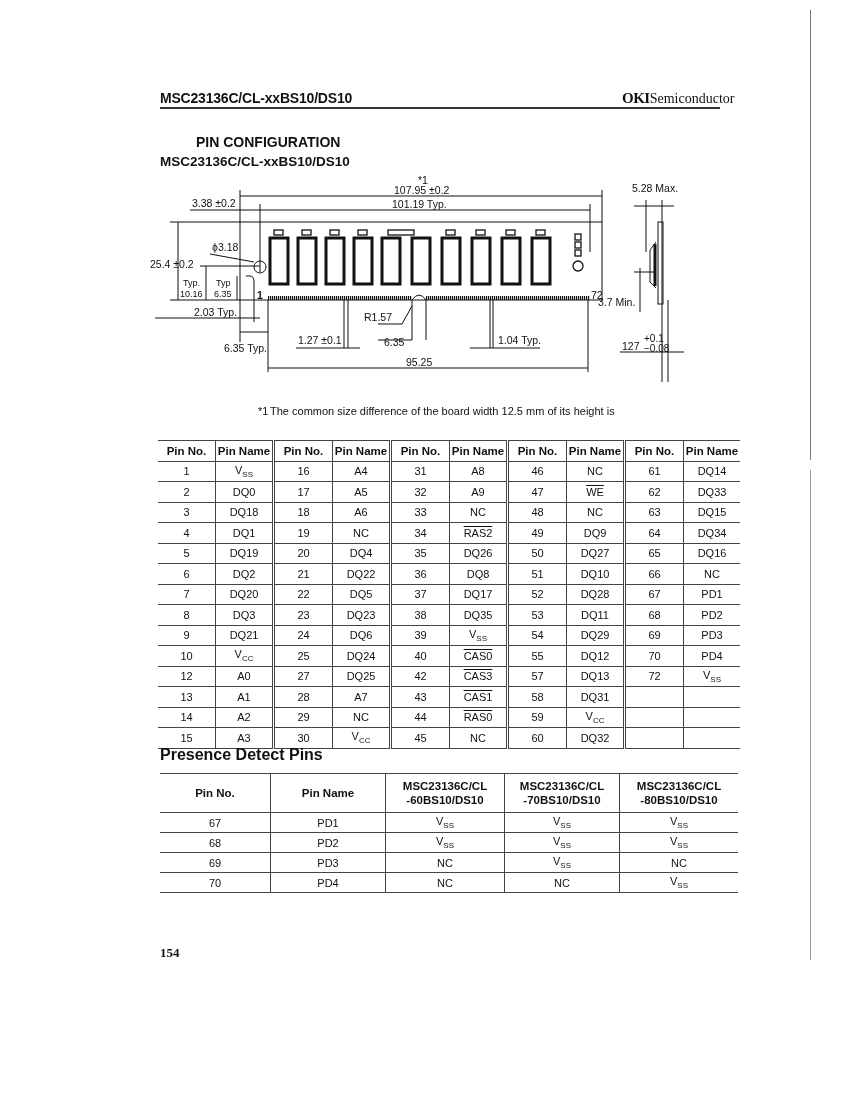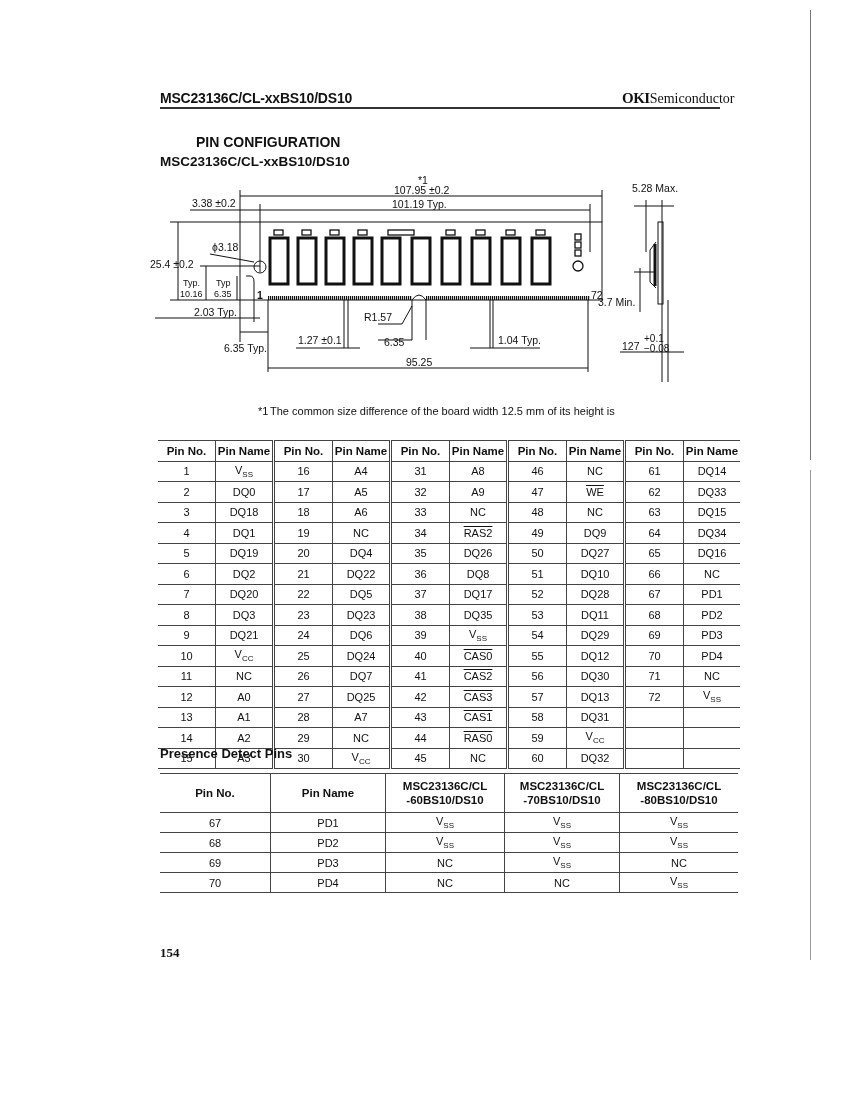--- a/index.html
+++ b/index.html
@@ -17,21 +17,21 @@
   .footnote .mark { display:inline-block; width: 12px; }
   .footnote .line2 { padding-left: 16px; }
   table.pins { position: absolute; left: 158px; top: 440px; border-collapse: collapse; font-size: 11px; }
   table.pins th, table.pins td { height: 19.5px; padding: 0; text-align: center; border-bottom: 1px solid #444; }
   table.pins th { font-weight: bold; font-size: 11.5px; border-top: 1px solid #444; }
   table.pins td.no { width: 57px; }
   table.pins td.nm { width: 56px; border-left: 1px solid #444; }
   table.pins th.no { width: 57px; }
   table.pins th.nm { width: 56px; border-left: 1px solid #444; }
   table.pins .grp { border-left: 3px double #444; }
-  .pd-title { left: 160px; top: 746px; font-weight: bold; font-size: 13px; }
+  .pd-title { left: 160px; top: 746px; font-weight: bold; font-size: 16px; }
   table.pd { position: absolute; left: 160px; top: 773px; border-collapse: collapse; font-size: 11px; }
   table.pd th { font-weight: bold; font-size: 11.5px; height: 36px; border-top: 1px solid #444; border-bottom: 1px solid #444; line-height: 14px; }
   table.pd td { height: 19px; text-align: center; border-bottom: 1px solid #444; padding: 0; }
   table.pd .c1 { width: 108px; }
   table.pd .c2 { width: 112px; border-left: 1px solid #444; }
   table.pd .c3 { width: 116px; border-left: 1px solid #444; }
   table.pd .c4 { width: 112px; border-left: 1px solid #444; }
   table.pd .c5 { width: 116px; border-left: 1px solid #444; }
   .page-no { left: 160px; top: 945px; font-family: "Liberation Serif", serif; font-weight: bold; font-size: 13px; }
   .margin-line { left: 810px; top: 10px; width: 1px; height: 450px; background: #777; }
@@ -297,32 +297,20 @@
         <td class="no grp">25</td>
         <td class="nm">DQ24</td>
         <td class="no grp">40</td>
         <td class="nm"><span class="ov">CAS0</span></td>
         <td class="no grp">55</td>
         <td class="nm">DQ12</td>
         <td class="no grp">70</td>
         <td class="nm">PD4</td>
       </tr>
       <tr>
-        <td class="no">11</td>
-        <td class="nm">NC</td>
-        <td class="no grp">26</td>
-        <td class="nm">DQ7</td>
-        <td class="no grp">41</td>
-        <td class="nm"><span class="ov">CAS2</span></td>
-        <td class="no grp">56</td>
-        <td class="nm">DQ30</td>
-        <td class="no grp">71</td>
-        <td class="nm">NC</td>
-      </tr>
-      <tr>
         <td class="no">12</td>
         <td class="nm">A0</td>
         <td class="no grp">27</td>
         <td class="nm">DQ25</td>
         <td class="no grp">42</td>
         <td class="nm"><span class="ov">CAS3</span></td>
         <td class="no grp">57</td>
         <td class="nm">DQ13</td>
         <td class="no grp">72</td>
         <td class="nm">V<sub>SS</sub></td>

